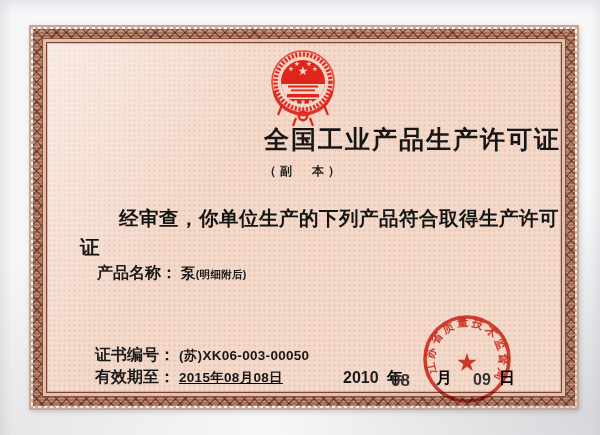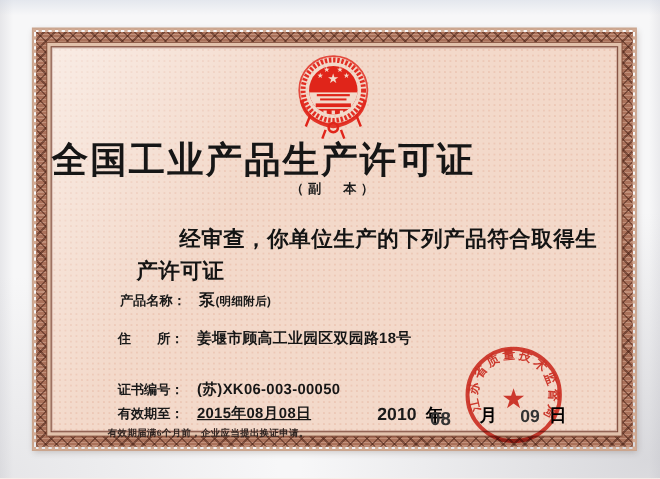--- a/index.html
+++ b/index.html
@@ -36,30 +36,30 @@
     border:1px solid #7a4536;
     box-shadow:0 0 0 3px #e2c2ac, 0 0 0 4px #86523e, inset 0 0 0 1px rgba(122,69,54,.25);
     background-color:#f3d9ca;
     background-image:
       linear-gradient(125deg, rgba(255,255,255,.50), rgba(255,255,255,0) 35%),
       radial-gradient(rgba(214,140,112,.22) 1px, rgba(0,0,0,0) 1.3px);
     background-size:auto,5px 5px;
   }
   .inner *{position:absolute;}
   .emblem{left:223px;top:6px;width:66px;height:78px;}
-  .title{left:0;right:0;top:80px;text-align:left;font-size:33px;font-weight:bold;
+  .title{left:0;right:0;top:80px;text-align:right;font-size:25px;font-weight:bold;
          letter-spacing:2px;color:#161616;white-space:nowrap;}
   .subtitle{left:0;right:0;top:120px;text-align:center;font-size:12px;font-weight:600;
             letter-spacing:4px;color:#1c1c1c;}
   .company{left:44px;top:144px;font-size:13.5px;font-weight:700;color:#1a1a1a;letter-spacing:.5px;}
   .statement{left:33px;top:161px;width:480px;font-size:19.5px;font-weight:700;
              line-height:29px;color:#141414;position:absolute;}
   .statement div{position:static;}
-  .statement .l1{text-indent:39px;letter-spacing:.5px;margin-left:44px;}
-  .flabel{position:static;font-size:12px;font-weight:700;color:#1a1a1a;display:inline-block;min-width:84px;text-align:center;}
+  .statement .l1{text-indent:39px;letter-spacing:.5px;}
+  .flabel{position:static;font-size:16px;font-weight:700;color:#1a1a1a;display:inline-block;min-width:84px;}
   .fvalue{position:static;font-family:"Liberation Sans","DejaVu Sans",sans-serif;
           font-size:13.5px;font-weight:700;color:#161616;letter-spacing:.3px;}
   .fnote{position:static;font-size:10.5px;font-weight:700;}
   .prow{left:50px;top:220px;white-space:nowrap;}
   .frow1{left:48px;top:256px;}
   .frow2{left:48px;top:280px;}
   .frow3{left:48px;top:302px;}
   .frow4{left:48px;top:324px;text-decoration:underline;}
   .footnote{left:51px;top:345px;font-size:8.5px;font-weight:700;color:#2e2320;letter-spacing:.4px;}
   .dnum{font-family:"Liberation Sans","DejaVu Sans",sans-serif;font-weight:700;color:#1a1a1a;}
@@ -115,31 +115,27 @@
       <div class="subtitle">（副　本）</div>
 
       <div class="statement">
         <div class="l1">经审查，你单位生产的下列产品符合取得生产许可证</div>
       </div>
 
       <div class="prow">
         <span class="flabel">产品名称：</span><span class="fvalue" style="font-size:14.5px">泵</span><span class="fvalue fnote">(明细附后)</span>
       </div>
 
-      <div class="frow1">
-        <span class="flabel">住　　所：</span><span class="fvalue">姜堰市顾高工业园区双园路18号</span>
-      </div>
       <div class="frow3">
         <span class="flabel">证书编号：</span><span class="fvalue">(苏)XK06-003-00050</span>
       </div>
       <div class="frow4">
         <span class="flabel">有效期至：</span><span class="fvalue">2015年08月08日</span>
       </div>
 
-      <div class="footnote">有效期届满6个月前，企业应当提出换证申请。</div>
 
       <span class="dnum d-year-num">2010</span>
       <span class="d-year-u">年</span>
       <span class="dnum d-month-num">08</span>
       <span class="d-month-u">月</span>
       <span class="dnum d-day-num">09</span>
       <span class="d-day-u">日</span>
 
       <svg class="seal" viewBox="0 0 92 92">
         <circle cx="46" cy="46" r="42" fill="none" stroke="#d2281c" stroke-width="3.6" opacity=".92"></circle>

